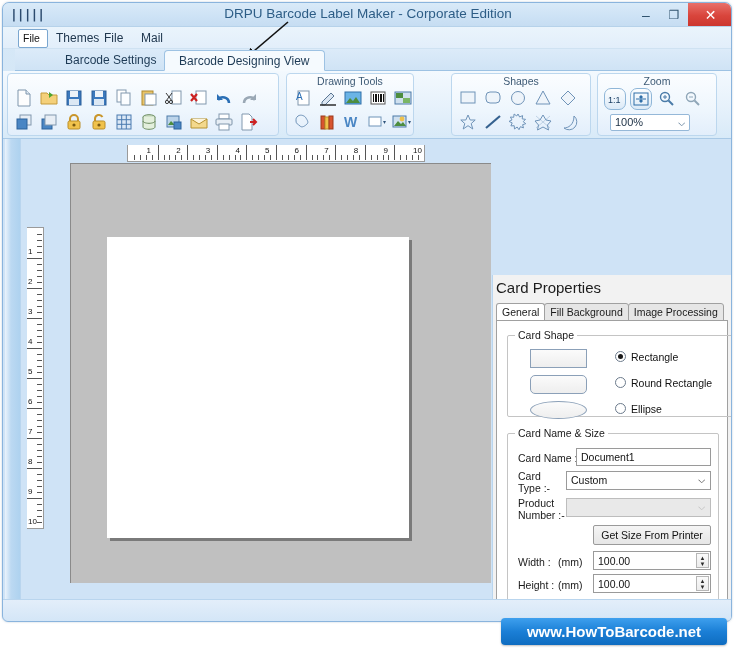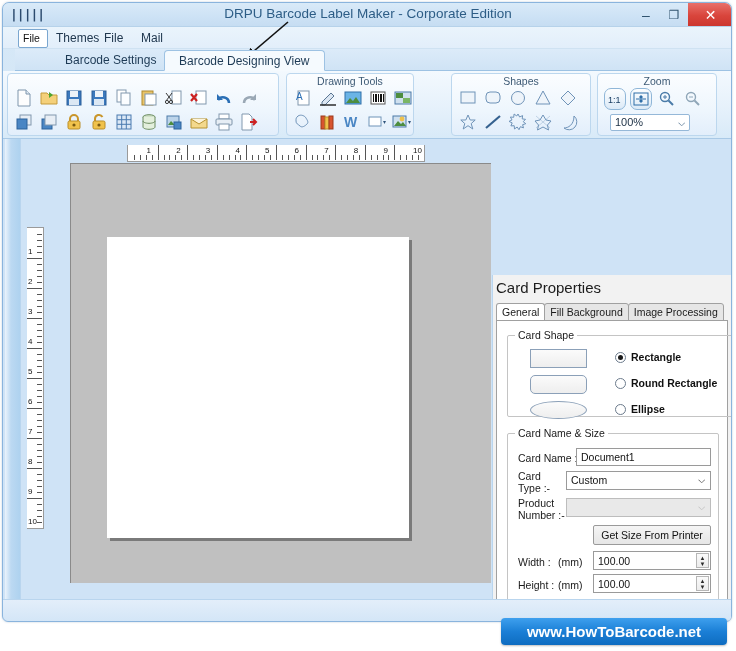--- a/index.html
+++ b/index.html
@@ -184,21 +184,21 @@
   fieldset.grp > legend {
     margin-left: 7px; padding: 0 3px; font-size: 10.5px; color: #1a1a1a;
   }
   .shape-sw {
     position: absolute; width: 57px; height: 19px;
     background: linear-gradient(180deg,#fbfbfb,#eeeeee);
     border: 1px solid #8ba0b8;
   }
   .shape-sw.round { border-radius: 5px; }
   .shape-sw.ellipse { border-radius: 50%; height: 18px; }
-  .radio-row { position: absolute; display: flex; align-items: flex-end; gap: 5px; font-size: 10.5px; color: #111; font-weight: bold; }
+  .radio-row { position: absolute; display: flex; align-items: flex-start; gap: 5px; font-size: 10.5px; color: #111; }
   .radio {
     width: 11px; height: 11px; border-radius: 50%;
     border: 1px solid #6c7b8c; background: #fff;
     display: inline-block; position: relative; flex: none;
   }
   .radio.on:after {
     content:""; position:absolute; left:2px; top:2px; width:5px; height:5px;
     border-radius:50%; background:#1a1a1a;
   }
   .lbl { position: absolute; font-size: 10.5px; color: #1a1a1a; line-height: 12px; }

